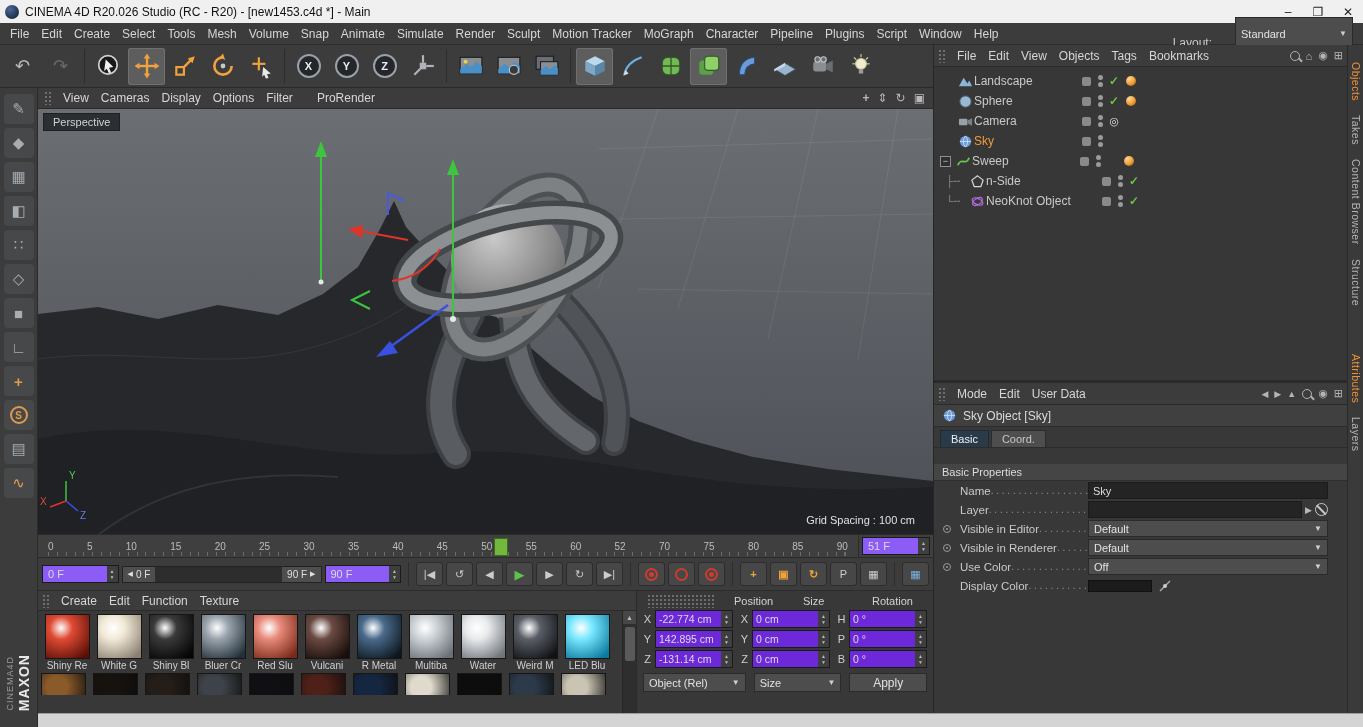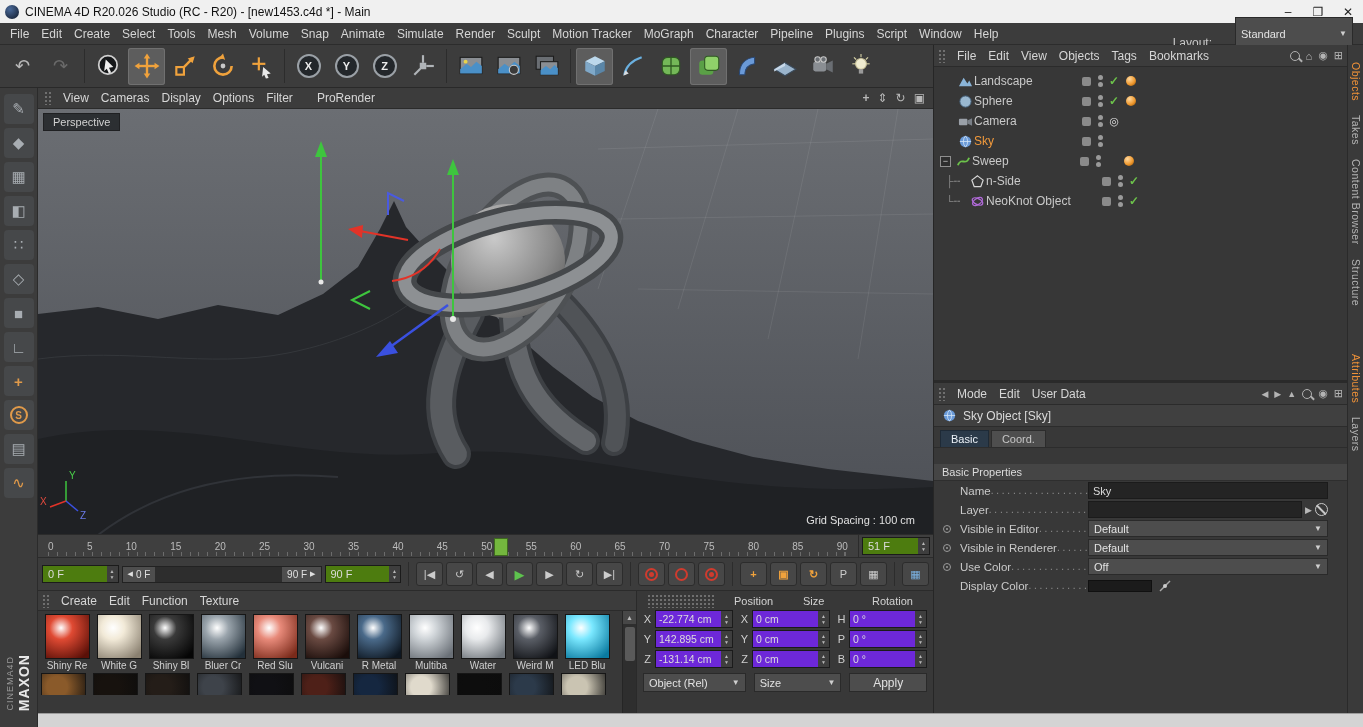--- a/index.html
+++ b/index.html
@@ -42,21 +42,21 @@
   .viewport{height:426px;position:relative;overflow:hidden;border-bottom:1px solid #2b2b2b}
   .viewport svg.scene{position:absolute;inset:0}
   .vp-cam-label{position:absolute;left:5px;top:4px;background:rgba(38,40,43,.9);padding:2px 9px;font-size:11px;color:#d2d2d2;border:1px solid #1f2022}
   .vp-grid-label{position:absolute;right:18px;bottom:8px;font-size:11px;color:#e0e0e0}
   .ruler-row{height:23px;display:flex;background:#3f3f3f;border-bottom:1px solid #2b2b2b}
   .ruler{flex:1;position:relative;padding:0 10px}
   .ruler-nums{display:flex;justify-content:space-between;height:100%;align-items:center;font-size:10px;color:#bcbcbc;position:relative;z-index:2}
   .ruler-ticks{position:absolute;left:10px;right:10px;bottom:1px;height:4px;background-image:repeating-linear-gradient(to right,#6c6c6c 0 1px,transparent 1px 8.85px)}
   .ruler-marker{position:absolute;top:3px;width:14px;height:18px;background:#74b73e;border:1px solid #3f6a1f;z-index:1}
   .ruler-field{width:75px;border-left:1px solid #2b2b2b;display:flex;align-items:center;padding:2px 3px}
-  .numfield{display:flex;height:18px;flex:1;background:#4d7c0f;border:1px solid #1b1b1b;align-items:center;font-size:11px;color:#dcdcdc;padding-left:5px;overflow:hidden}
+  .numfield{display:flex;height:18px;flex:1;background:#8b5cf6;border:1px solid #1b1b1b;align-items:center;font-size:11px;color:#dcdcdc;padding-left:5px;overflow:hidden}
   .stepper{margin-left:auto;width:11px;height:100%;background:#3e3e3e;display:flex;flex-direction:column;align-items:center;justify-content:center;gap:1px;color:#b8b8b8;flex:0 0 auto}
   .stepper i{font-style:normal;font-size:5px;line-height:5px}
   .transport{height:33px;background:#3c3c3c;border-bottom:1px solid #2b2b2b;display:flex;align-items:center;padding:0 4px;gap:3px}
   .tfield{width:72px;display:flex}
   .tslider{width:200px;height:17px;background:#2d2d2d;border:1px solid #222;display:flex;align-items:center;font-size:10px;color:#e0e0e0}
   .tslider .hleft,.tslider .hright{background:#4e4e4e;height:100%;display:flex;align-items:center;padding:0 5px;gap:3px}
   .tslider .mid{flex:1}
   .pb{min-width:27px;height:24px;background:#474747;border:1px solid #2c2c2c;border-radius:3px;display:flex;align-items:center;justify-content:center;color:#cccccc;font-size:11px;flex:0 0 auto}
   .pb.play{color:#5ec24e;font-size:13px}
   .rec{width:13px;height:13px;border:2px solid #cf3b2e;border-radius:50%;display:flex;align-items:center;justify-content:center}
@@ -458,21 +458,21 @@
                 <span>15</span>
                 <span>20</span>
                 <span>25</span>
                 <span>30</span>
                 <span>35</span>
                 <span>40</span>
                 <span>45</span>
                 <span>50</span>
                 <span>55</span>
                 <span>60</span>
-                <span>65</span>
+                <span>52</span>
                 <span>70</span>
                 <span>75</span>
                 <span>80</span>
                 <span>85</span>
                 <span>90</span>
             </div>
             <div class="ruler-ticks"></div>
           </div>
           <div class="ruler-field">
             <div class="numfield">

